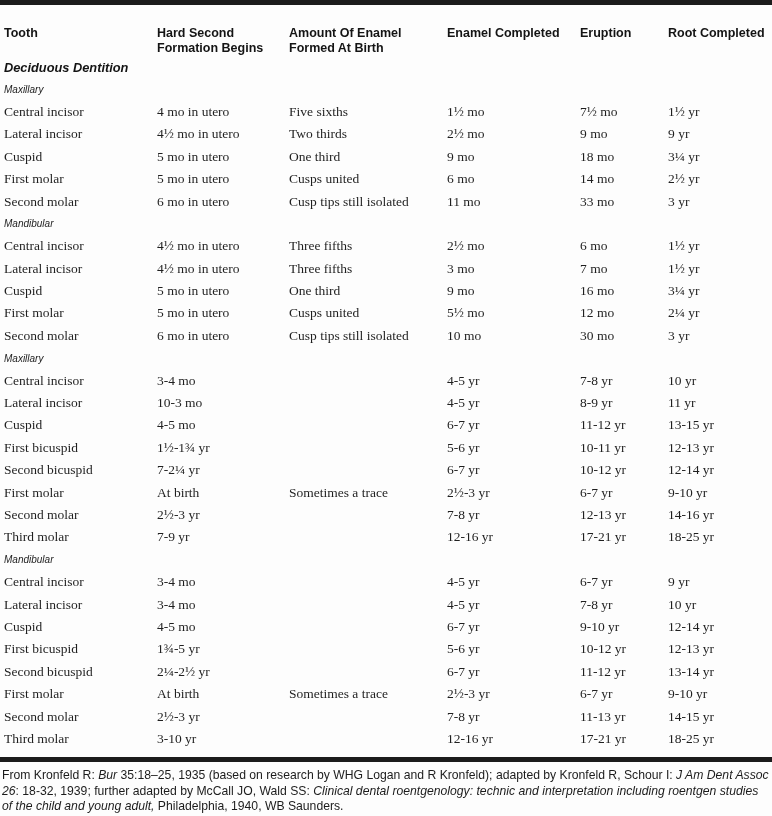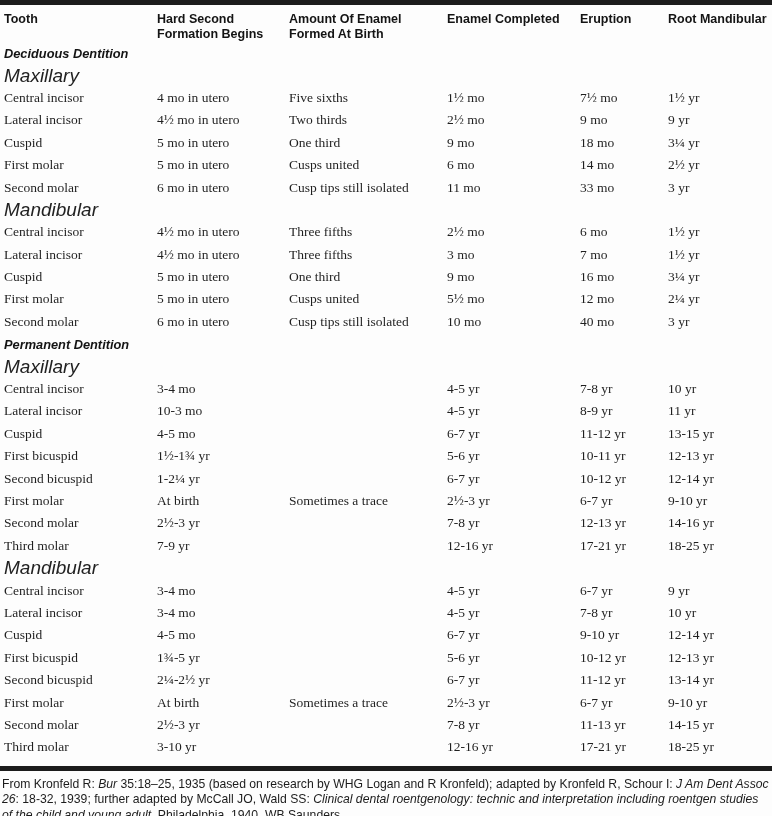--- a/index.html
+++ b/index.html
@@ -7,35 +7,35 @@
   body { width:772px; font-family:"Liberation Sans", sans-serif; color:#1a1a1a; }
   .page { width:772px; height:816px; background:#fdfdfd; overflow:hidden; }
   .rule { height:5px; background:#1c1c1c; width:772px; }
   table { border-collapse:collapse; table-layout:fixed; width:772px; }
   col.c1{width:153px} col.c2{width:132px} col.c3{width:158px}
   col.c4{width:133px} col.c5{width:88px} col.c6{width:108px}
   th {
     font-family:"Liberation Sans", sans-serif;
     font-weight:bold; font-size:12.5px; line-height:14.5px;
     text-align:left; vertical-align:top;
-    padding:7px 4px 1px 4px; color:#141414; height:36px;margin-top:40px;
+    padding:21px 4px 1px 4px; color:#141414; height:36px;margin-top:40px;
   }
   td {
     font-family:"Liberation Serif", serif;
     font-size:13.5px; color:#1f1f1f;
     height:22.4px; padding:0 2px 0 4px;
     vertical-align:middle; white-space:nowrap; overflow:hidden;
   }
   tr.section-title td {
     font-family:"Liberation Sans", sans-serif;
     font-weight:bold; font-style:italic; font-size:12.8px; color:#141414;
   }
   tr.group-title td {
     font-family:"Liberation Sans", sans-serif;
-    font-style:italic; font-weight:normal; font-size:19px; color:#222;
+    font-style:italic; font-weight:normal; font-size:10px; color:#222;
   }
   .bottom-rule { margin-top:7px; }
   .footnote {
     font-family:"Liberation Sans", sans-serif;
     font-size:12.2px; line-height:15.6px; color:#1c1c1c;
     padding:6px 3px 0 2px;
   }
 </style>
 </head>
 <body>
@@ -52,21 +52,21 @@
         <col class="c5">
         <col class="c6">
     </colgroup>
     <thead>
       <tr>
         <th>Tooth</th>
         <th>Hard Second Formation Begins</th>
         <th>Amount Of Enamel Formed At Birth</th>
         <th>Enamel Completed</th>
         <th>Eruption</th>
-        <th>Root Mandibular</th>
+        <th>Root Completed</th>
       </tr>
     </thead>
     <tbody>
         <tr class="section-title">
           <td colspan="6">Deciduous Dentition</td>
         </tr>
         <tr class="group-title">
           <td colspan="6">Maxillary</td>
         </tr>
         <tr>
@@ -142,25 +142,22 @@
           <td>Cusps united</td>
           <td>5½ mo</td>
           <td>12 mo</td>
           <td>2¼ yr</td>
         </tr>
         <tr>
           <td>Second molar</td>
           <td>6 mo in utero</td>
           <td>Cusp tips still isolated</td>
           <td>10 mo</td>
-          <td>40 mo</td>
+          <td>30 mo</td>
           <td>3 yr</td>
-        </tr>
-        <tr class="section-title">
-          <td colspan="6">Permanent Dentition</td>
         </tr>
         <tr class="group-title">
           <td colspan="6">Maxillary</td>
         </tr>
         <tr>
           <td>Central incisor</td>
           <td>3-4 mo</td>
           <td></td>
           <td>4-5 yr</td>
           <td>7-8 yr</td>
@@ -185,21 +182,21 @@
         <tr>
           <td>First bicuspid</td>
           <td>1½-1¾ yr</td>
           <td></td>
           <td>5-6 yr</td>
           <td>10-11 yr</td>
           <td>12-13 yr</td>
         </tr>
         <tr>
           <td>Second bicuspid</td>
-          <td>1-2¼ yr</td>
+          <td>7-2¼ yr</td>
           <td></td>
           <td>6-7 yr</td>
           <td>10-12 yr</td>
           <td>12-14 yr</td>
         </tr>
         <tr>
           <td>First molar</td>
           <td>At birth</td>
           <td>Sometimes a trace</td>
           <td>2½-3 yr</td>

